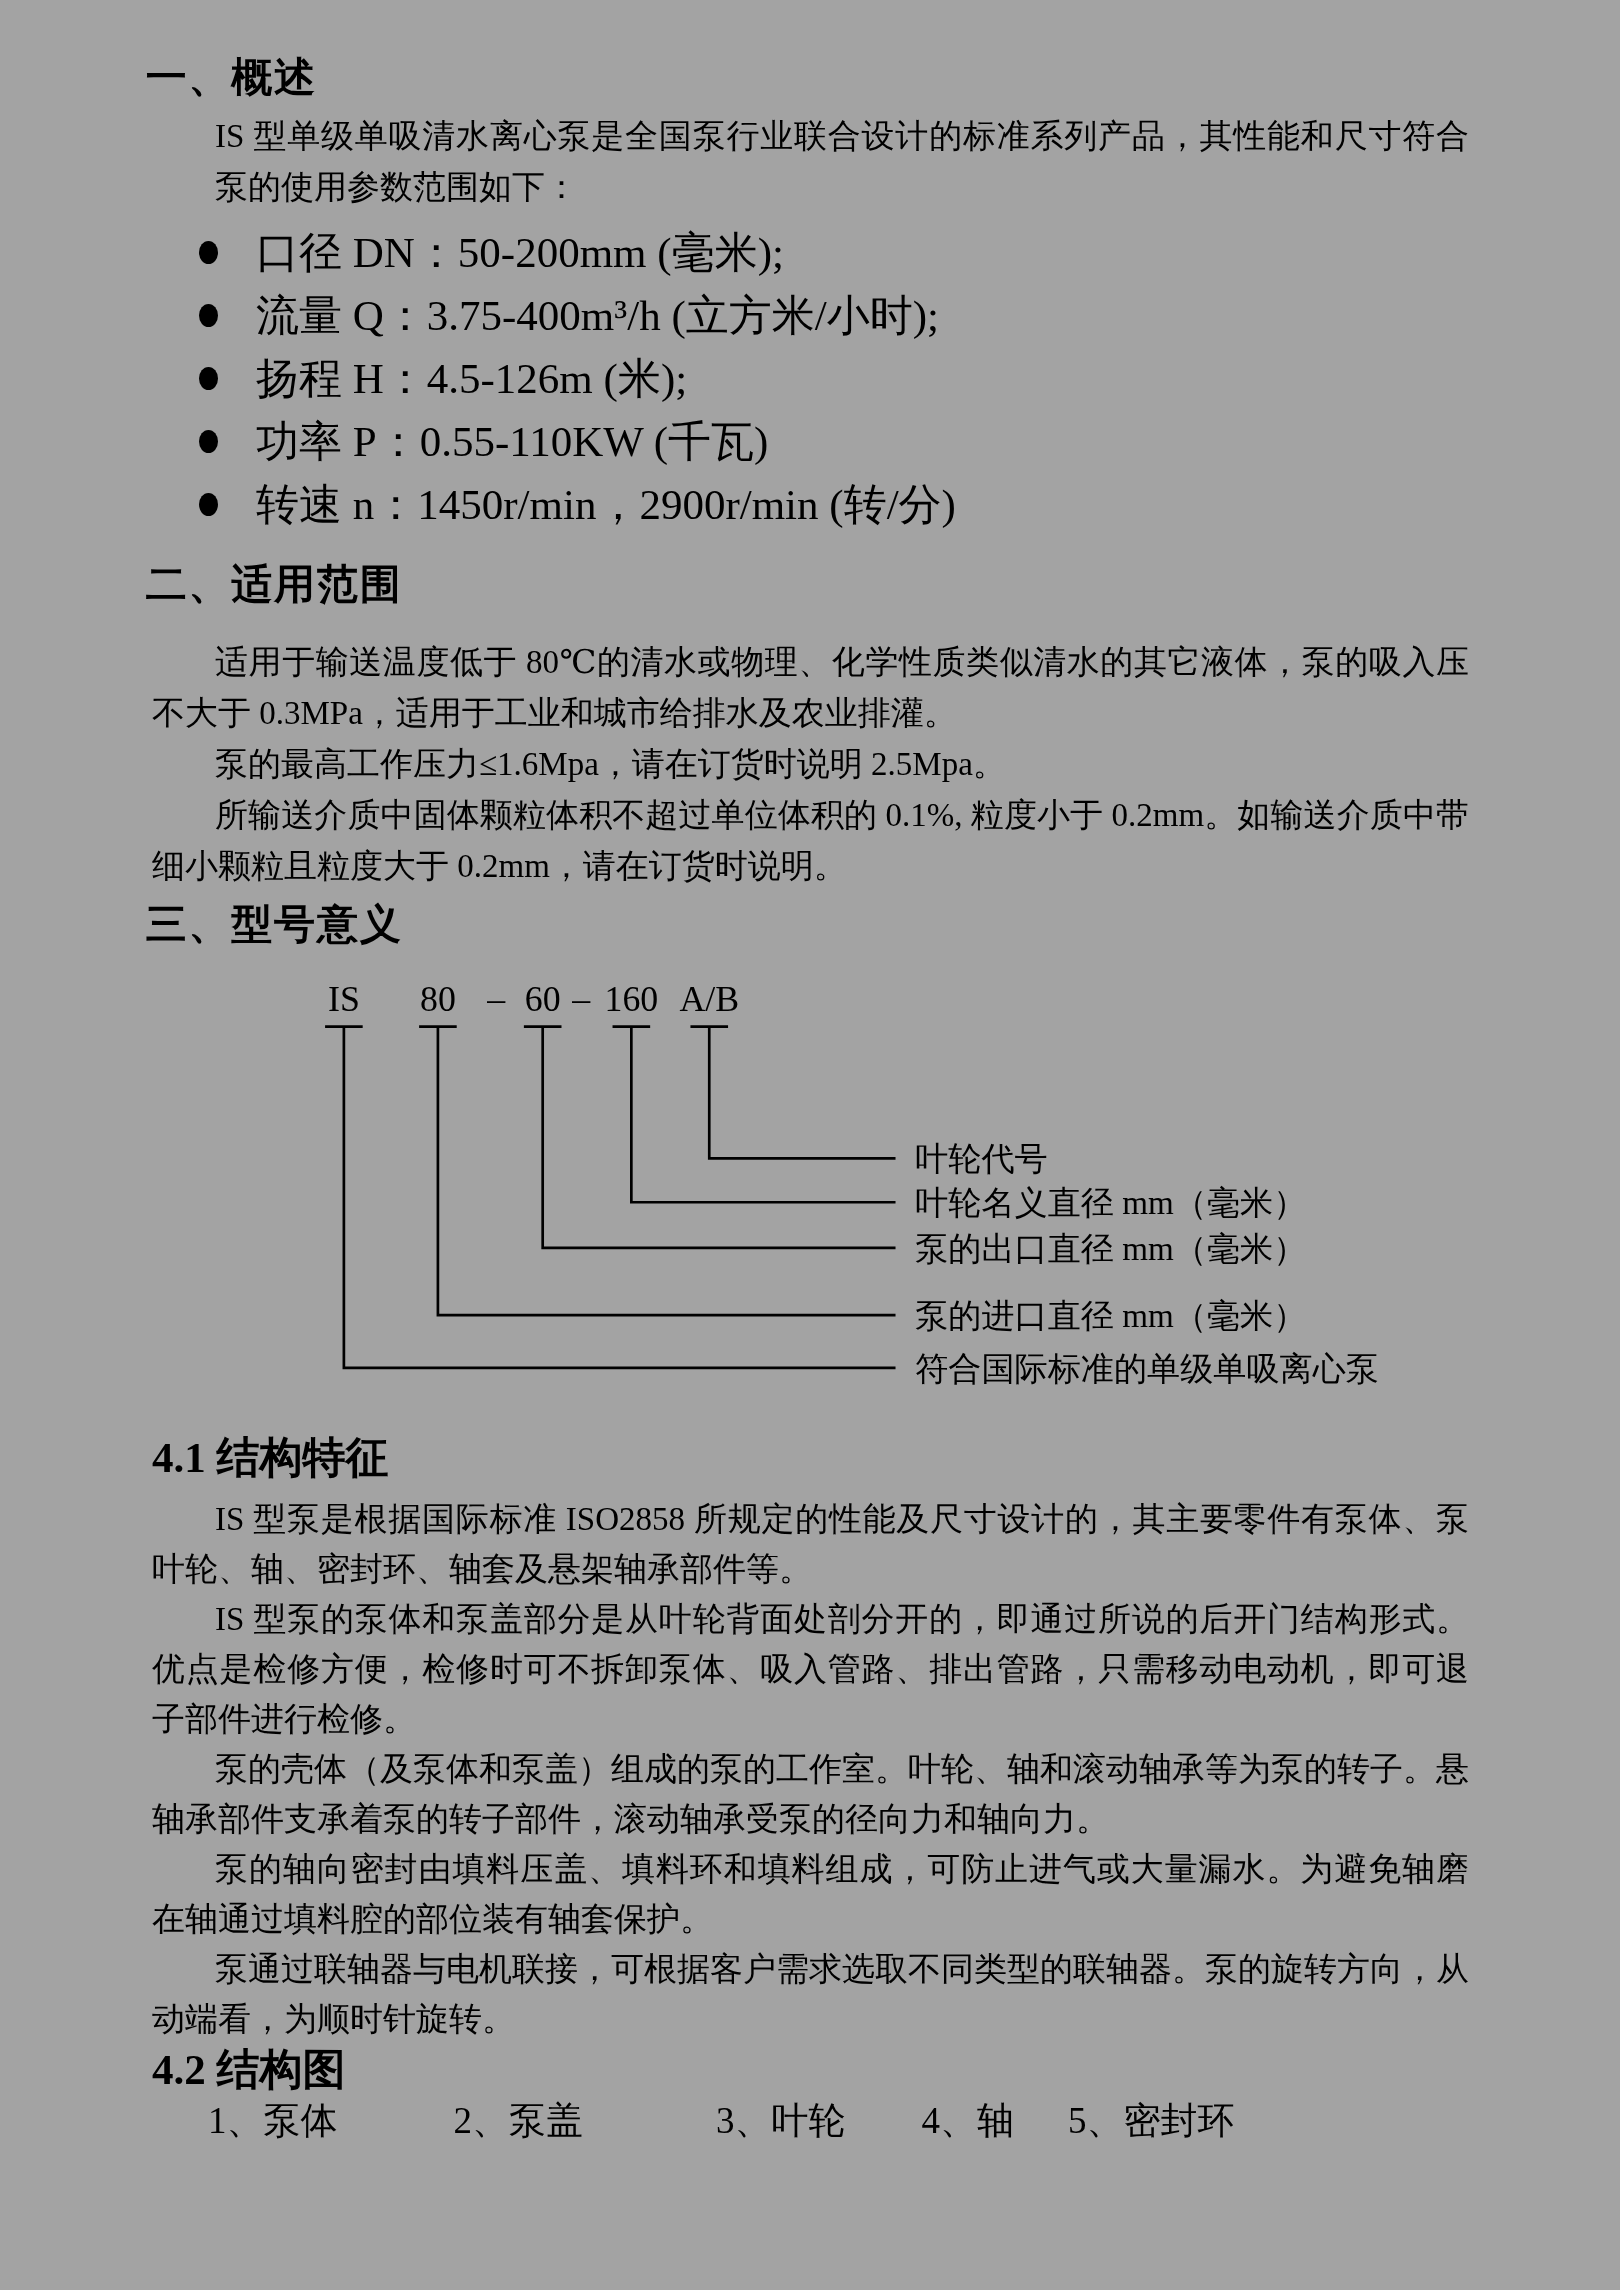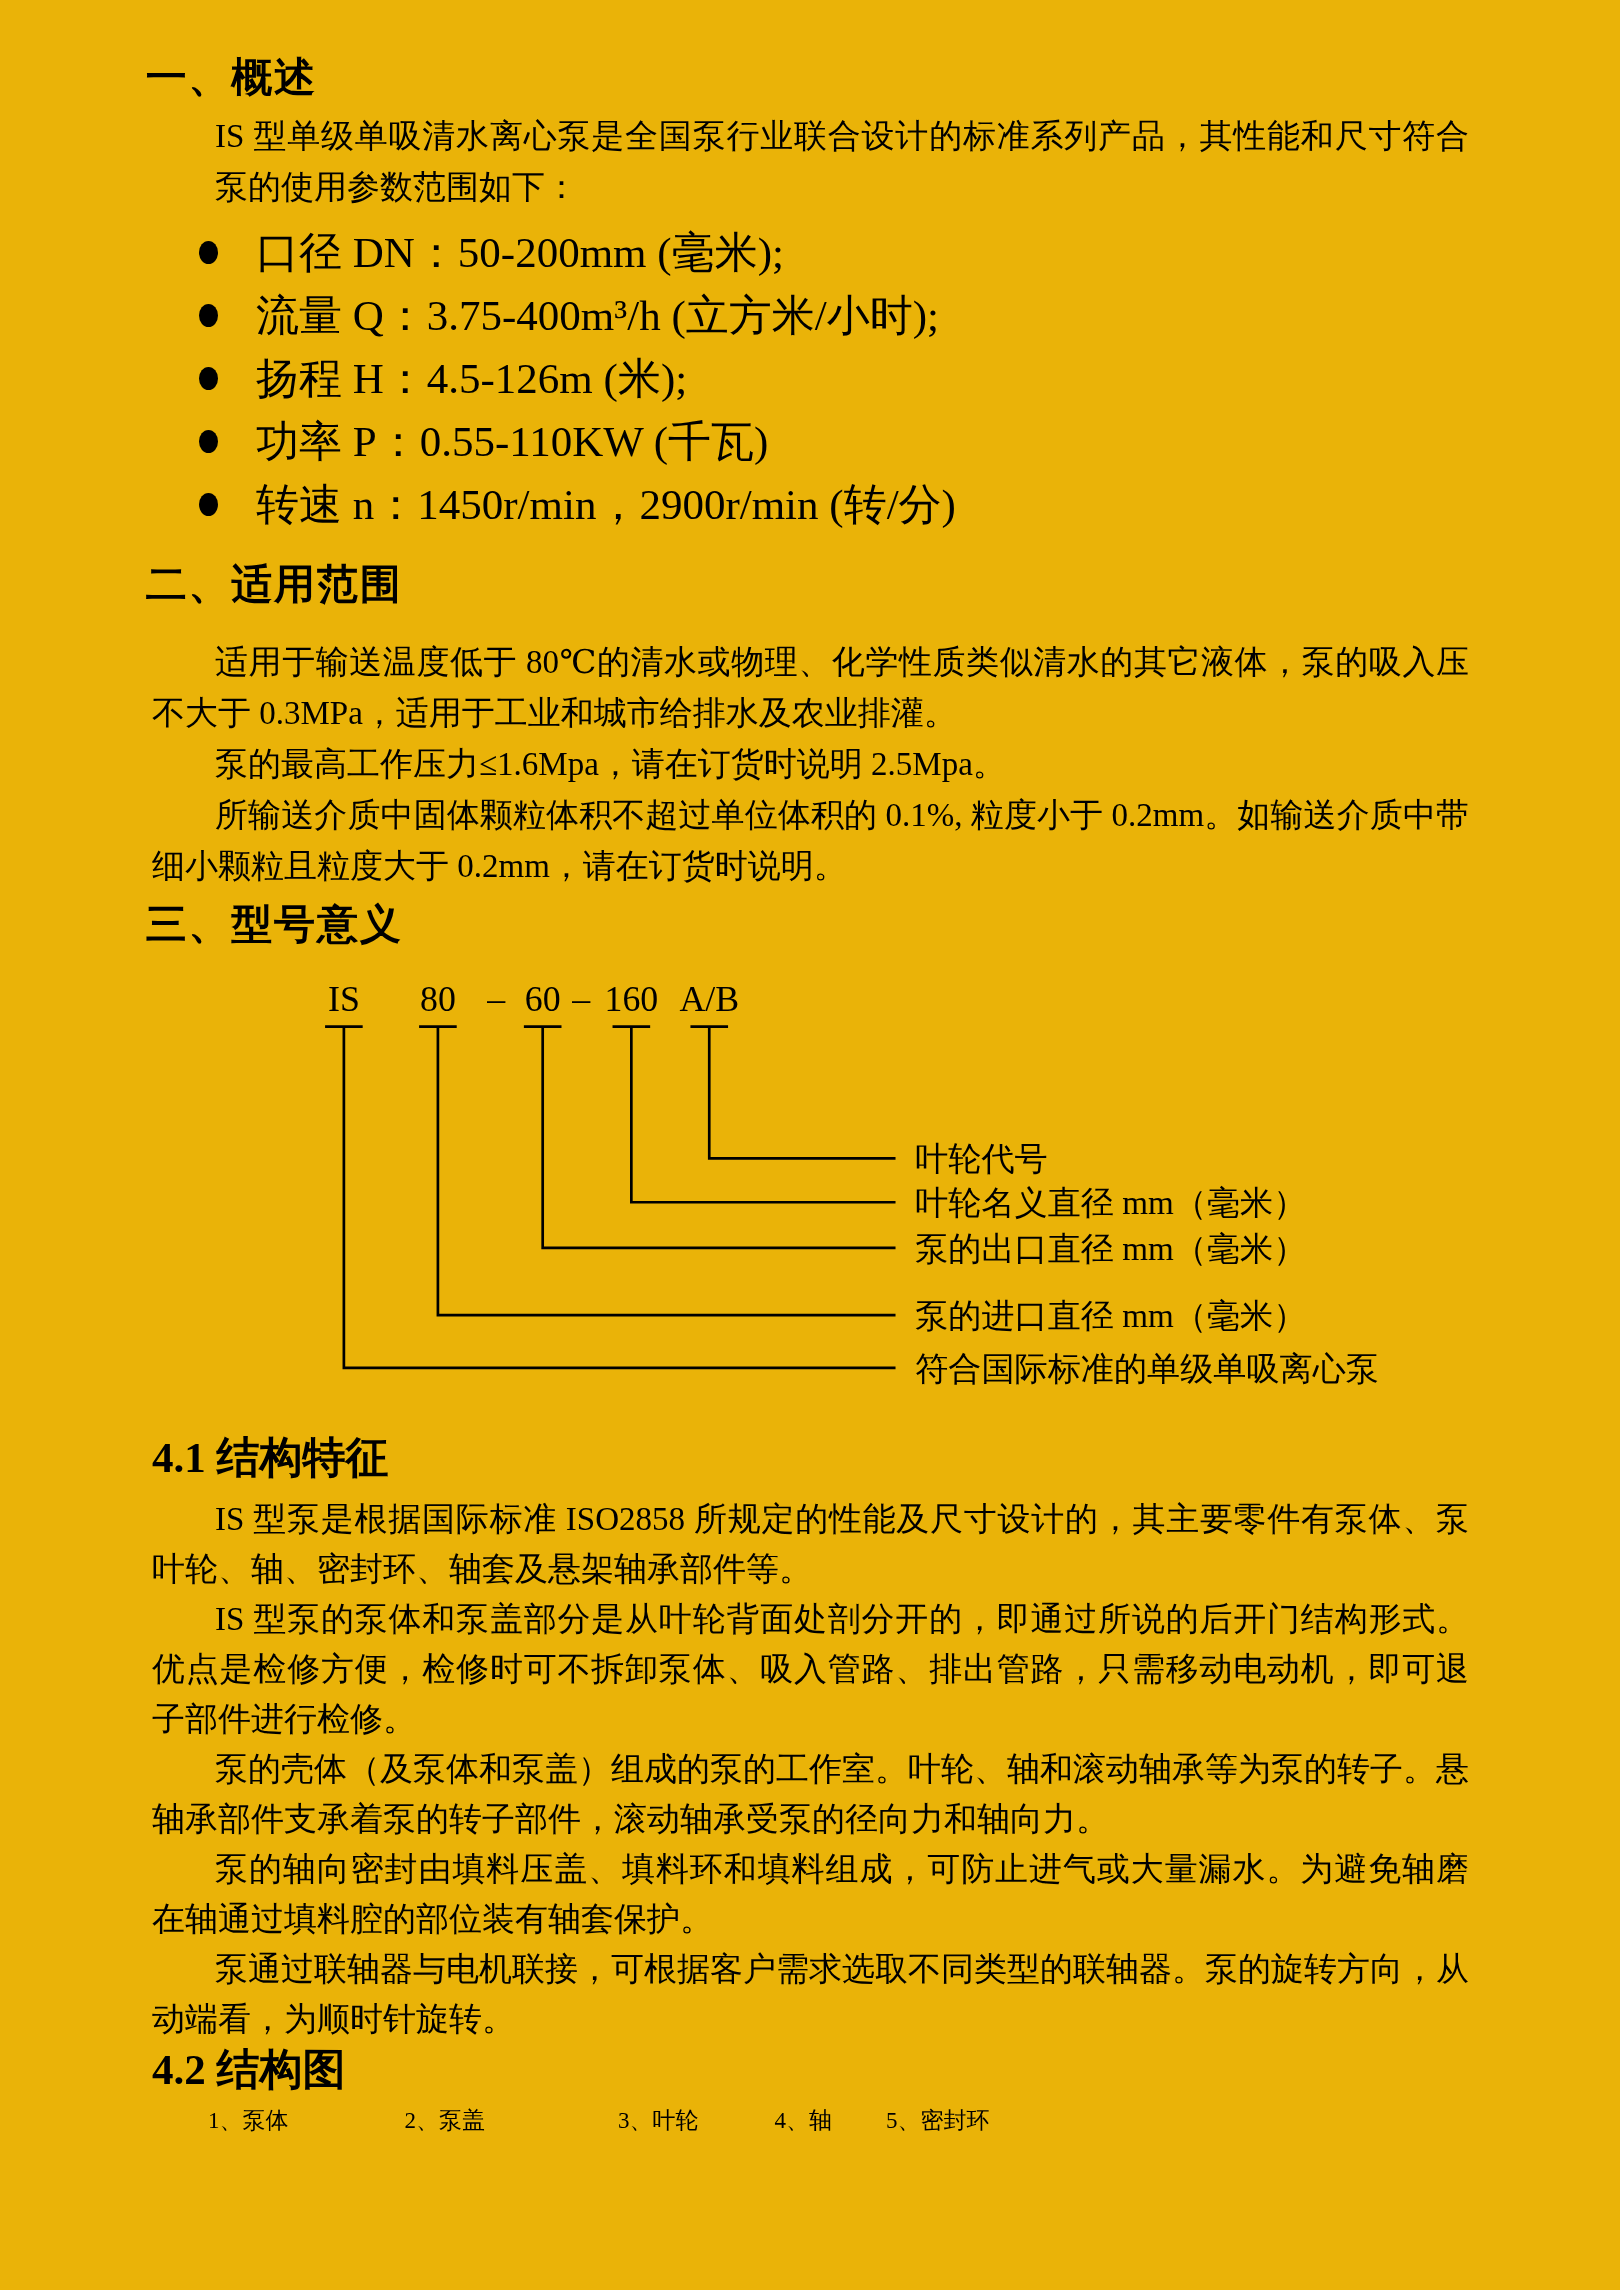--- a/index.html
+++ b/index.html
@@ -1,20 +1,20 @@
 <!DOCTYPE html>
 <html style="font-size:14.3px"><head>
 <meta charset="utf-8">
 <title>Document</title>
 <style>
   html,body{margin:0;padding:0;background:#e8e8e8;}
   .page{
     position:relative;
     width:1620px;height:2291px;
-    background:#eab308;color:#000000;
+    background:#a3a3a3;color:#000000;
     font-family:"Liberation Serif","DejaVu Serif",serif;
     overflow:hidden;margin:0 auto;
   }
   .content{position:absolute;left:152px;top:0;width:1317px;}
   .h-sec{
     font-size:41px;font-weight:700;line-height:54px;
     margin:0 0 0 -6.3px;white-space:nowrap;letter-spacing:1.8px;
   }
   .line{font-size:33px;line-height:51px;white-space:nowrap;margin:0;}
   .line.fill{
@@ -27,21 +27,21 @@
   .bullet{display:flex;align-items:center;height:63px;padding-left:47px;font-size:43px;}
   .dot{width:19px;height:23px;border-radius:50%;background:#000;margin-right:38px;flex:none;}
   .sub{font-size:43px;font-weight:700;line-height:51px;margin:0;white-space:nowrap;}
   .s4 .line{line-height:50px;}
   .s4 .line.fill{height:50px;}
   .diagram{position:relative;height:448px;margin-top:12.5px;}
   .diagram svg{position:absolute;left:-152px;top:0;display:block;}
   svg text{font-family:"Liberation Serif","DejaVu Serif",serif;fill:#000;}
   .code-text{font-size:40px;}
   .label-text{font-size:37px;}
-  .parts-row{font-size:23px;line-height:51px;white-space:nowrap;margin:0;}
+  .parts-row{font-size:37px;line-height:51px;white-space:nowrap;margin:0;}
   .part{display:inline-block;}
   .part.p1{margin-left:56px;}
   .part.p2{margin-left:116px;}
   .part.p3{margin-left:133px;}
   .part.p4{margin-left:76px;}
   .part.p5{margin-left:54px;}
 </style>
 </head>
 <body>
 

